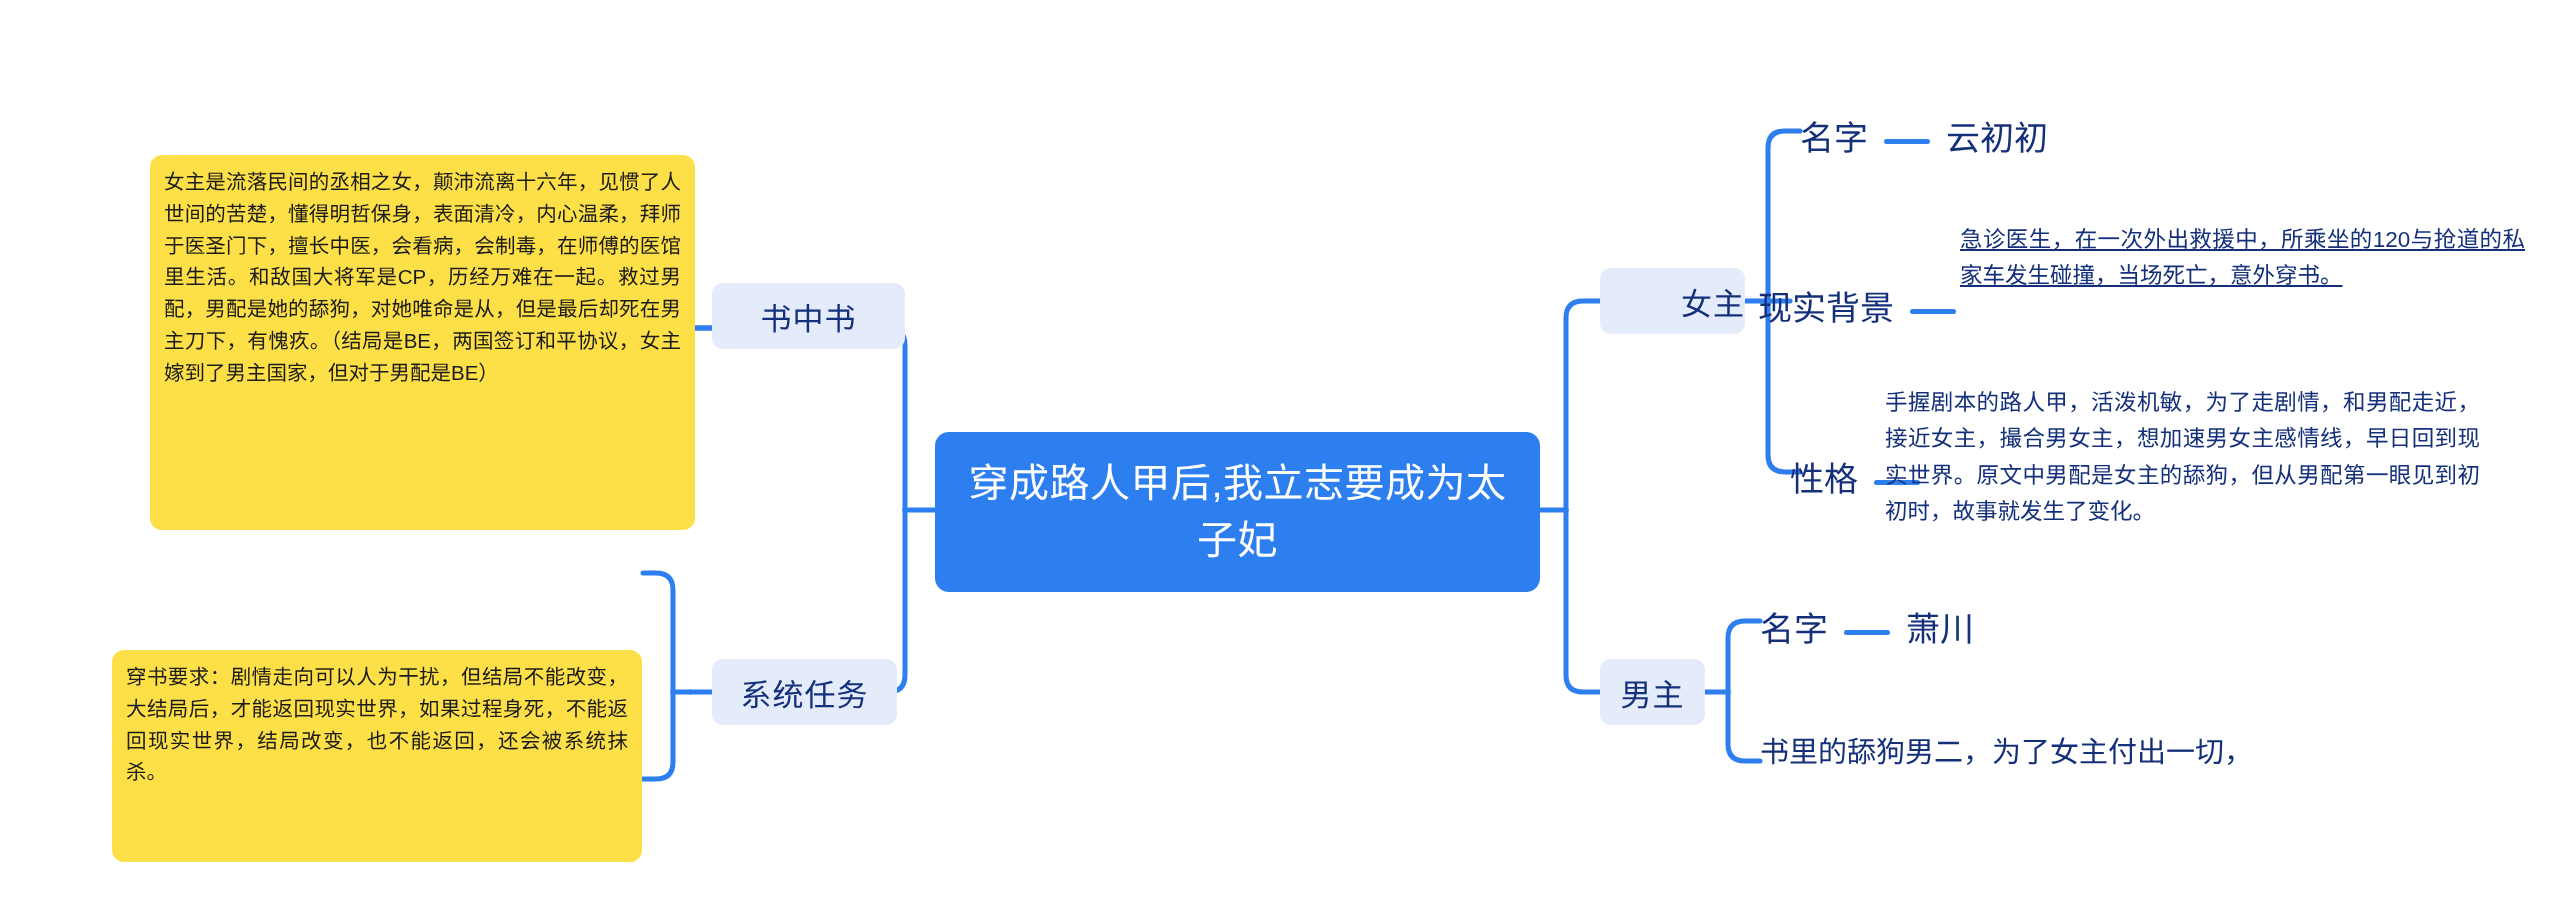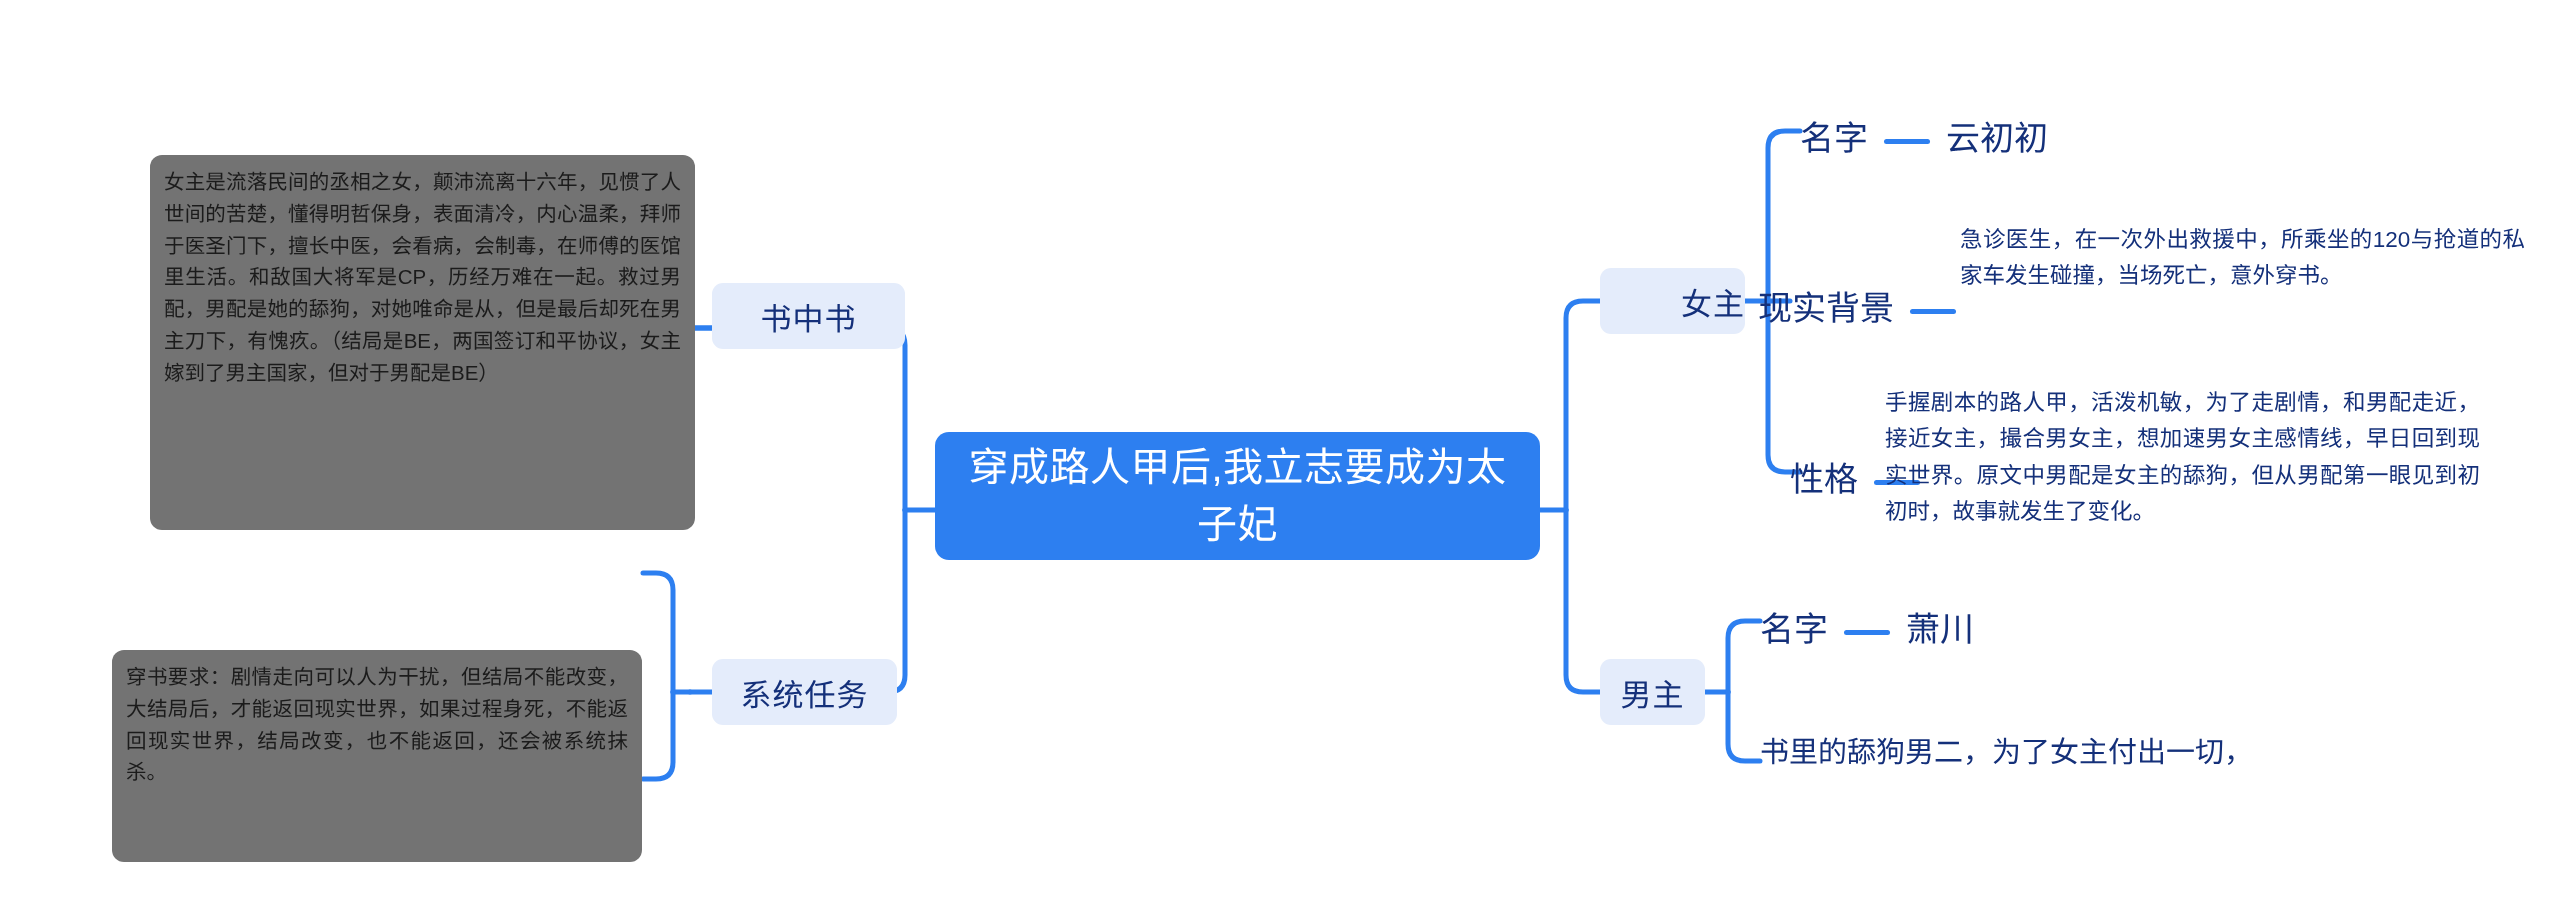--- a/index.html
+++ b/index.html
@@ -56,21 +56,21 @@
     display: flex;
     align-items: center;
     justify-content: center;
     text-align: center;
     font-size: 31px;
     letter-spacing: 1px;
   }
 
   
   .note-box {
-    background: #737373;
+    background: #fde047;
     color: #1b1b1b;
     border-radius: 12px;
     font-size: 20.5px;
     line-height: 1.55;
     padding: 11px 14px 12px 14px;
     text-align: justify;
     text-justify: inter-ideograph;
     box-sizing: border-box;
   }
 
@@ -144,21 +144,21 @@
       <path d="M 1768 301 L 1768 148 Q 1768 131 1785 131 L 1800 131"></path>
       <path d="M 1768 301 L 1790 301"></path>
       <path d="M 1768 301 L 1768 455 Q 1768 472 1785 472 L 1800 472"></path>
 
       <path d="M 1705 692 L 1728 692"></path>
       <path d="M 1728 692 L 1728 638 Q 1728 621 1745 621 L 1760 621"></path>
       <path d="M 1728 692 L 1728 744 Q 1728 761 1745 761 L 1760 761"></path>
     </g>
   </svg>
 
-  <div class="node root-node" style="left:935px; top:432px; width:605px; height:128px;">
+  <div class="node root-node" style="left:935px; top:432px; width:605px; height:160px;">
     <span>穿成路人甲后,我立志要成为太子妃</span>
   </div>
 
   <div class="node branch-node" style="left:712px; top:283px; width:193px; height:66px;">
     <span>书中书</span>
   </div>
 
   <div class="node branch-node" style="left:712px; top:659px; width:185px; height:66px;">
     <span>系统任务</span>
   </div>
@@ -180,21 +180,21 @@
     <span>男主</span>
   </div>
 
   <div class="node leaf-label" style="left:1800px; top:113px;">
     <span>名字</span><span class="dash"></span><span>云初初</span>
   </div>
 
   <div class="node leaf-label" style="left:1758px; top:283px;">
     <span>现实背景</span><span class="dash"></span>
   </div>
-  <div class="node leaf-para" style="left:1960px; top:222px; width:565px;">
+  <div class="node leaf-para" style="left:1960px; top:222px; width:565px;text-decoration:underline;">
     <span>急诊医生，在一次外出救援中，所乘坐的120与抢道的私家车发生碰撞，当场死亡，意外穿书。</span>
   </div>
 
   <div class="node leaf-label" style="left:1790px; top:454px;">
     <span>性格</span><span class="dash"></span>
   </div>
   <div class="node leaf-para" style="left:1885px; top:385px; width:595px;">
     <span>手握剧本的路人甲，活泼机敏，为了走剧情，和男配走近，接近女主，撮合男女主，想加速男女主感情线，早日回到现实世界。原文中男配是女主的舔狗，但从男配第一眼见到初初时，故事就发生了变化。</span>
   </div>
 

